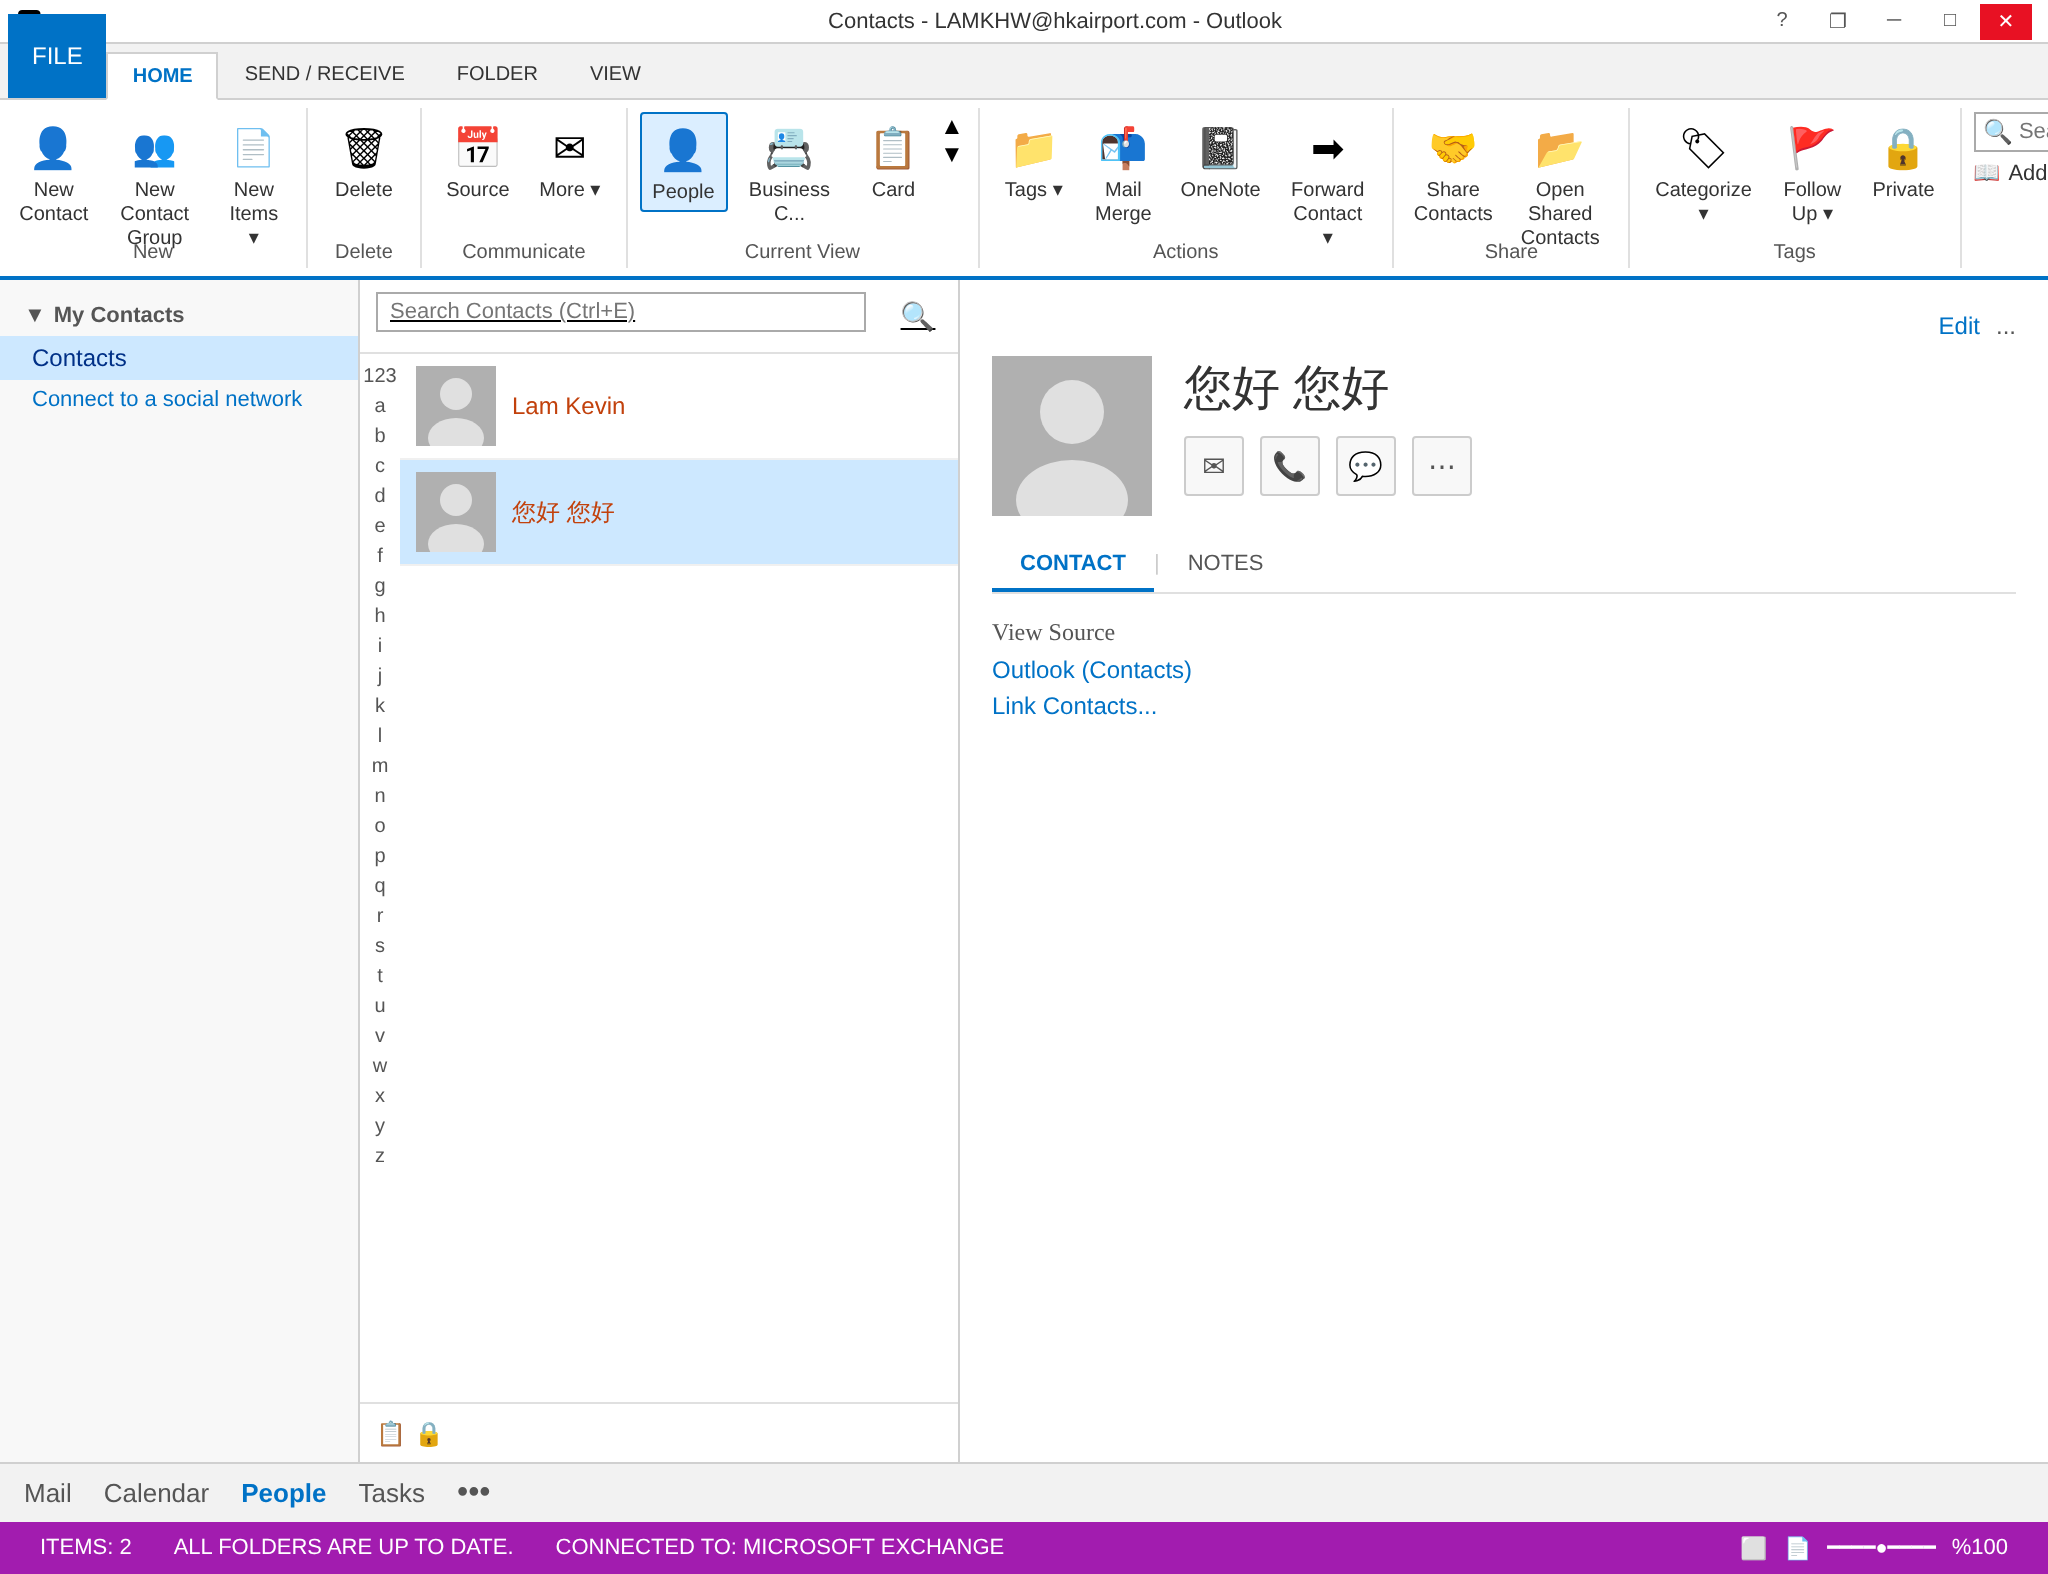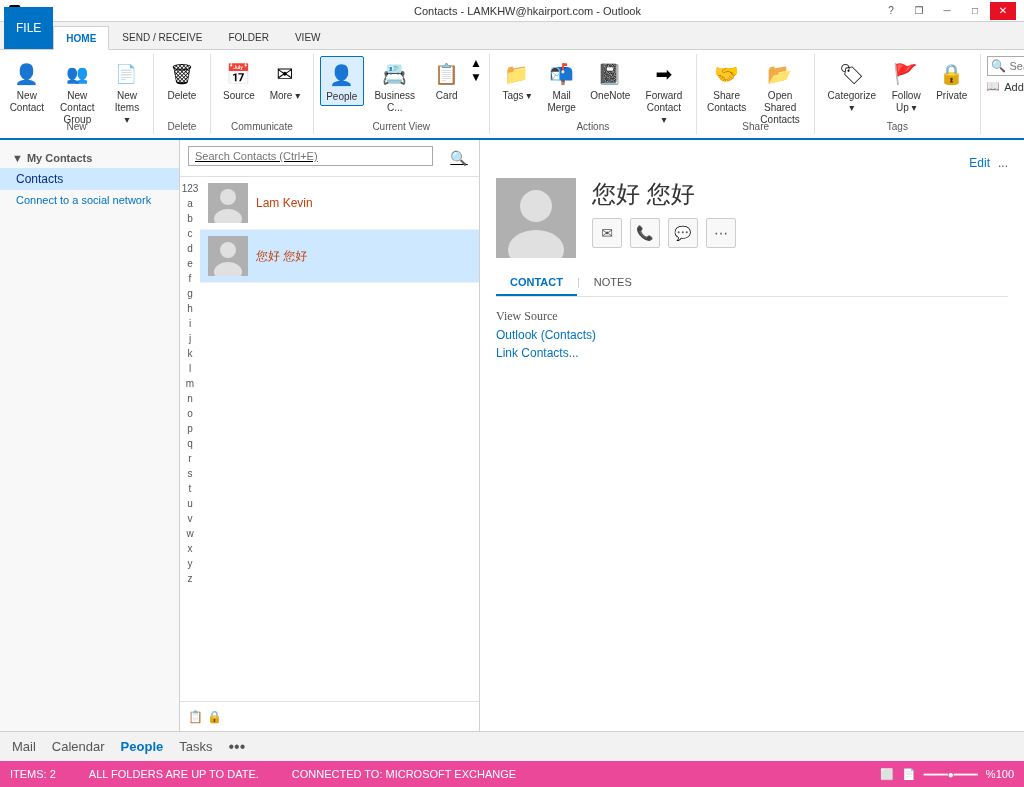--- a/index.html
+++ b/index.html
@@ -266,25 +266,25 @@
     .detail-tab.active { color: #0072c6; border-bottom: 2px solid #0072c6; font-weight: bold; }
     .detail-tab-sep { color: #ccc; padding: 6px 0; font-size: 11px; }
 
     .view-source { margin-top: 8px; }
     .view-source-title { font-size: 12px; color: #555; margin-bottom: 4px; font-family: Liberation Serif, serif; }
     .view-source-link { font-size: 12px; color: #0072c6; cursor: pointer; display: block; margin-bottom: 4px; }
 
     
     .status-bar {
       height: 26px;
-      background: #ec4899;
+      background: #a21caf;
       display: flex; align-items: center;
-      padding: 0 10px;
+      padding: 0 20px;
       color: #fff; font-size: 11px;
-      gap: 33px;
+      gap: 21px;
     }
     .status-bar-right {
       margin-left: auto; display: flex; align-items: center; gap: 8px;
     }
 
     
     .bottom-nav {
       height: 30px;
       background: #f2f2f2;
       border-top: 1px solid #d0d0d0;

